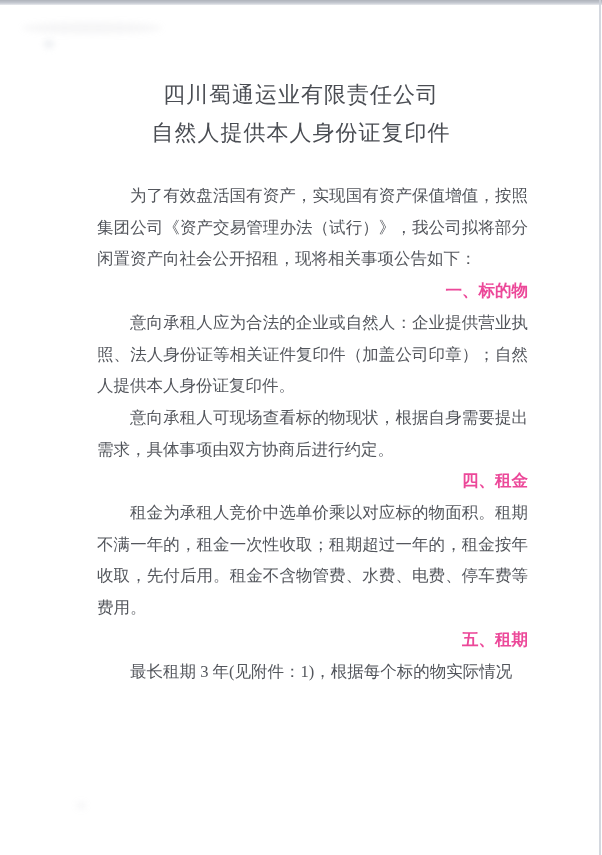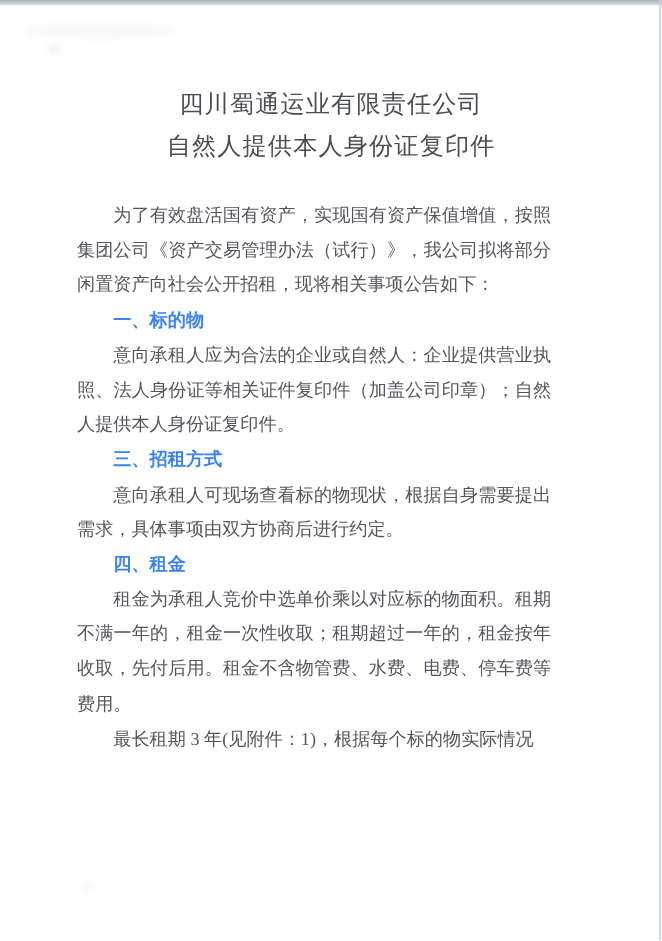--- a/index.html
+++ b/index.html
@@ -28,49 +28,49 @@
   .doc-title {
     position:absolute; top:76px; left:0; width:602px;
     text-align:center;
     font-size:22px; line-height:38px;
     letter-spacing:1px;
     color:#4a4d53;
     font-weight:normal;
   }
   .doc-title div { margin:0; }
   .content {
-    position:absolute; top:180px; left:70px; width:431px;
+    position:absolute; top:180px; left:97px; width:431px;
     font-size:16.5px; line-height:31.7px;
     color:#53565c;
     text-align:justify;
     text-justify:inter-character;
   }
   .content p { margin:0; text-indent:2em; }
   .content p.heading {
     font-weight:bold;
-    color:#3b82f6;
-    text-align:left;
+    color:#ec4899;
+    text-align:right;
   }
 </style>
 </head>
 <body>
 
 <div class="scan-top"></div>
 <div class="scan-right"></div>
 <div class="smudge smudge-a"></div>
 <div class="smudge smudge-b"></div>
 <div class="smudge smudge-c"></div>
 
 <div class="doc-title">
   <div>四川蜀通运业有限责任公司</div>
   <div>自然人提供本人身份证复印件</div>
 </div>
 
 <div class="content">
   <p>为了有效盘活国有资产，实现国有资产保值增值，按照集团公司《资产交易管理办法（试行）》，我公司拟将部分闲置资产向社会公开招租，现将相关事项公告如下：</p>
   <p class="heading">一、标的物</p>
   <p>意向承租人应为合法的企业或自然人：企业提供营业执照、法人身份证等相关证件复印件（加盖公司印章）；自然人提供本人身份证复印件。</p>
-  <p class="heading">三、招租方式</p>
   <p>意向承租人可现场查看标的物现状，根据自身需要提出需求，具体事项由双方协商后进行约定。</p>
   <p class="heading">四、租金</p>
   <p>租金为承租人竞价中选单价乘以对应标的物面积。租期不满一年的，租金一次性收取；租期超过一年的，租金按年收取，先付后用。租金不含物管费、水费、电费、停车费等费用。</p>
+  <p class="heading">五、租期</p>
   <p>最长租期 3 年(见附件：1)，根据每个标的物实际情况</p>
 </div>
 
 </body></html>

